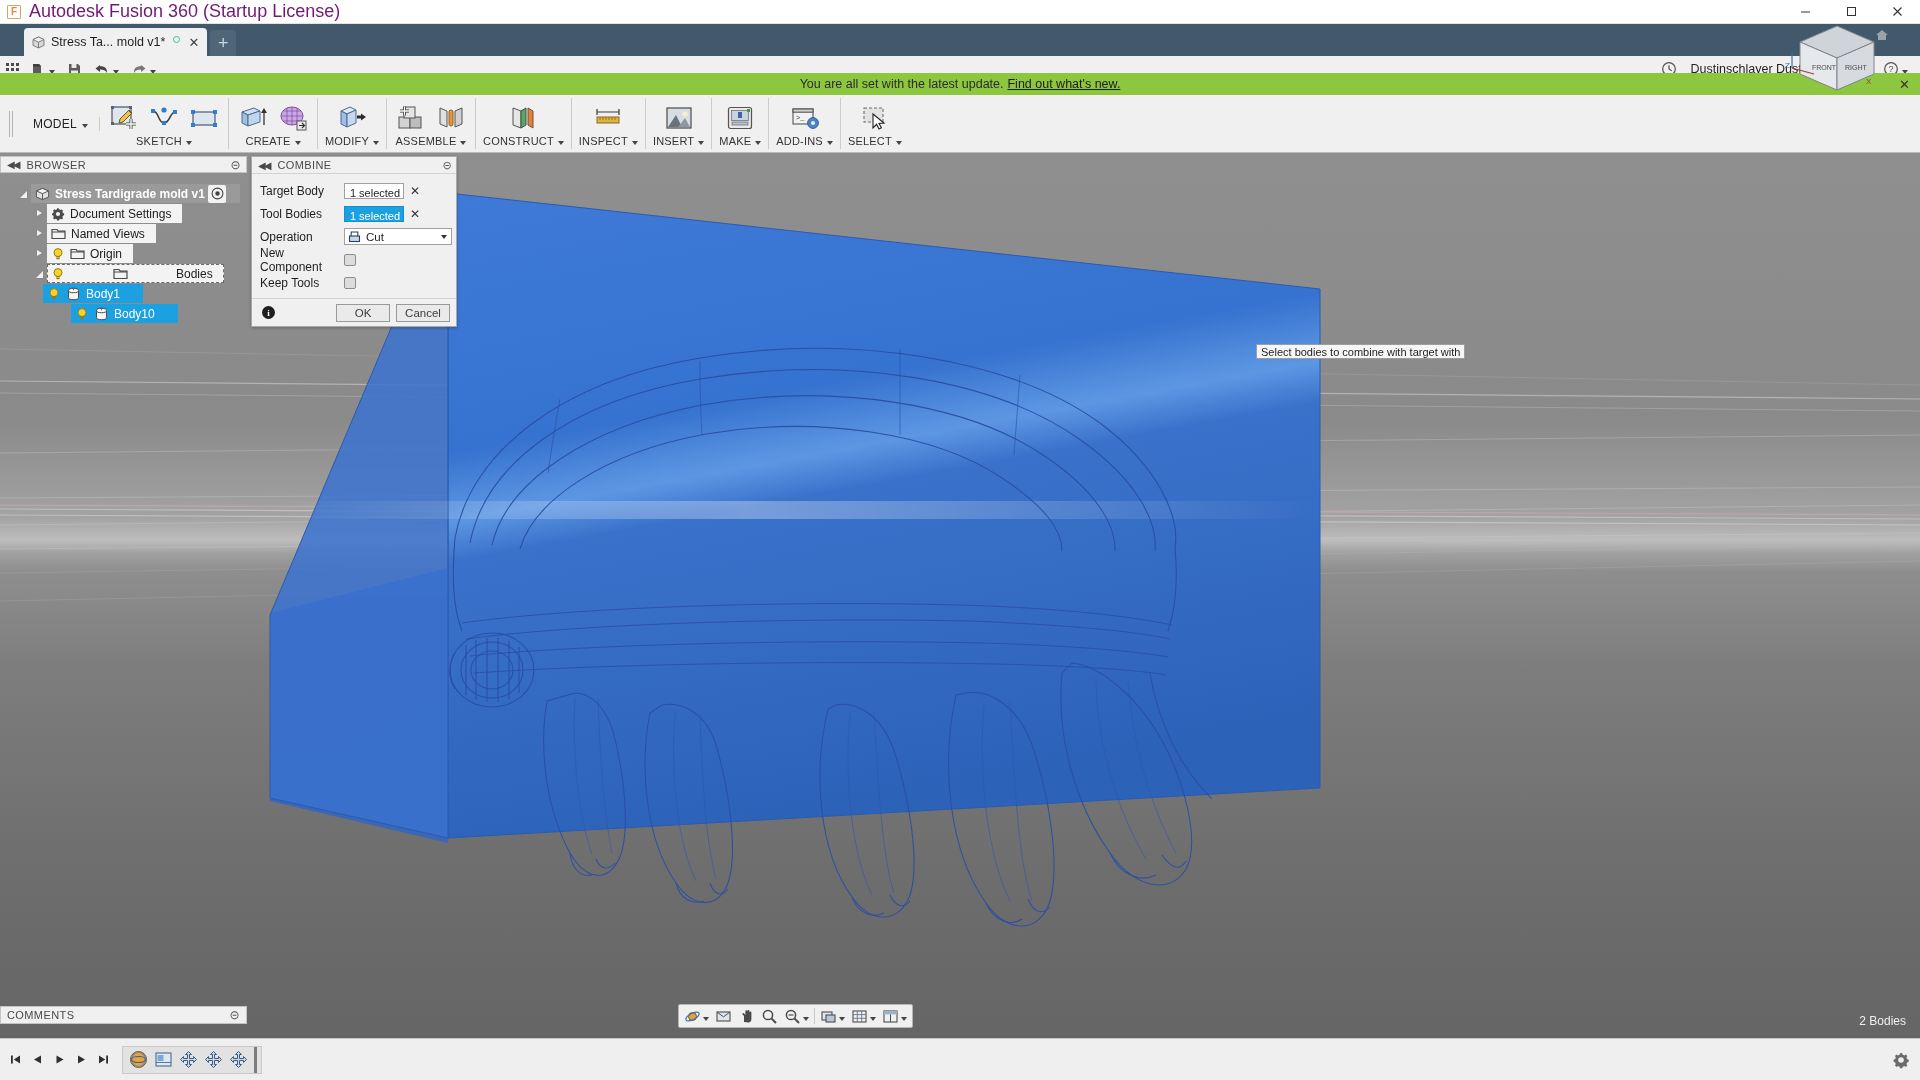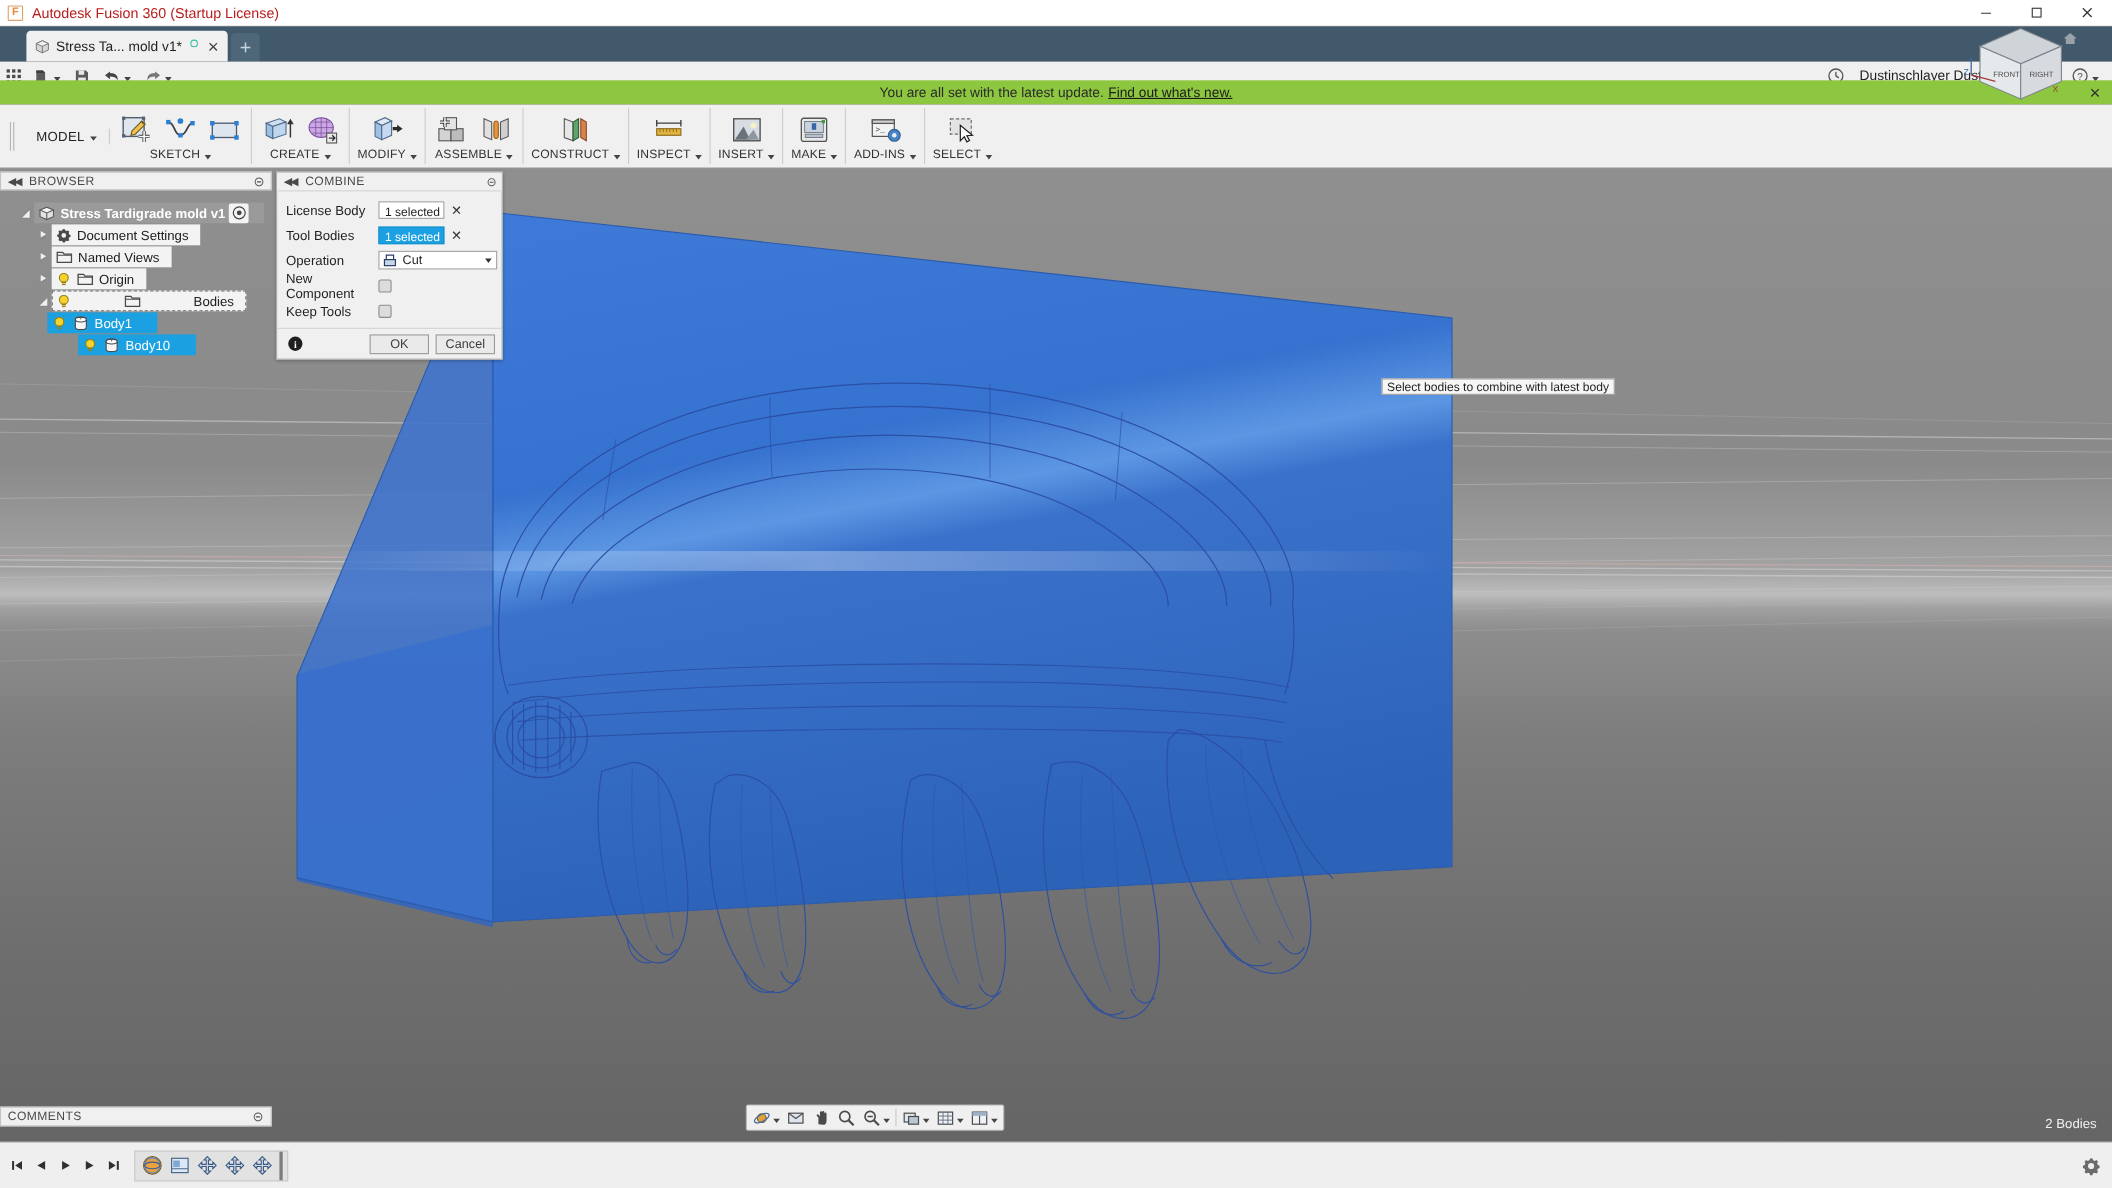--- a/index.html
+++ b/index.html
@@ -19,21 +19,21 @@
     background: #ffffff; display: flex; align-items: center;
     border-bottom: 1px solid #e3e3e3;
   }
   .tb-logo {
     width: 14px; height: 14px; margin-left: 7px; margin-right: 8px;
     background: #ffffff; border: 1px solid #d9a36a;
     color: #e8873a; font-size: 10px; font-weight: bold;
     line-height: 12px; text-align: center; font-family: "Liberation Sans", sans-serif;
     border-radius: 1px;
   }
-  .tb-title { font-size: 13px; color: #b91c1c; }
+  .tb-title { font-size: 18px; color: #701a75; }
   .tb-winbtns { margin-left: auto; display: flex; height: 24px; }
   .tb-winbtn {
     width: 46px; height: 24px; display: flex; align-items: center; justify-content: center;
     color: #333; font-size: 13px; cursor: default;
   }
 
   
   .tabstrip {
     position: absolute; top: 24px; left: 0; width: 1920px; height: 32px;
     background: #41596b;
@@ -951,21 +951,21 @@
 
   <div class="dialog">
     <div class="dlg-title">
       <span class="dbl-caret">◀◀</span>
       <span>COMBINE</span>
       <span class="pin">⊝</span>
     </div>
     <div class="dlg-body">
 
       <div class="dlg-row">
-        <span class="dlg-lbl">License Body</span>
+        <span class="dlg-lbl">Target Body</span>
         <span class="sel-field">
           <svg width="11" height="12" viewBox="0 0 11 12">
             <path d="M1.5 1 L1.5 10 L4 7.6 L5.6 11 L7.2 10.4 L5.6 7.2 L9 7 Z" fill="#fff" stroke="#1f1f1f" stroke-width=".9"></path>
           </svg>
           <span>1 selected</span>
         </span>
         <span class="clear-x">✕</span>
       </div>
 
       <div class="dlg-row">
@@ -1002,21 +1002,21 @@
       </div>
     </div>
 
     <div class="dlg-footer">
       <span class="info-i">i</span>
       <span class="dlg-btn ok">OK</span>
       <span class="dlg-btn">Cancel</span>
     </div>
   </div>
 
-  <div class="tooltip">Select bodies to combine with latest body</div>
+  <div class="tooltip">Select bodies to combine with target with</div>
 
   <div class="comments">
     <span>COMMENTS</span>
     <span class="pin">⊝</span>
   </div>
 
   <div class="navbar">
     <div class="nav-btn">
       <svg width="17" height="17" viewBox="0 0 17 17">
         <circle cx="8.5" cy="8.5" r="4" fill="#e0a33c" stroke="#7a5a18" stroke-width="1"></circle>

